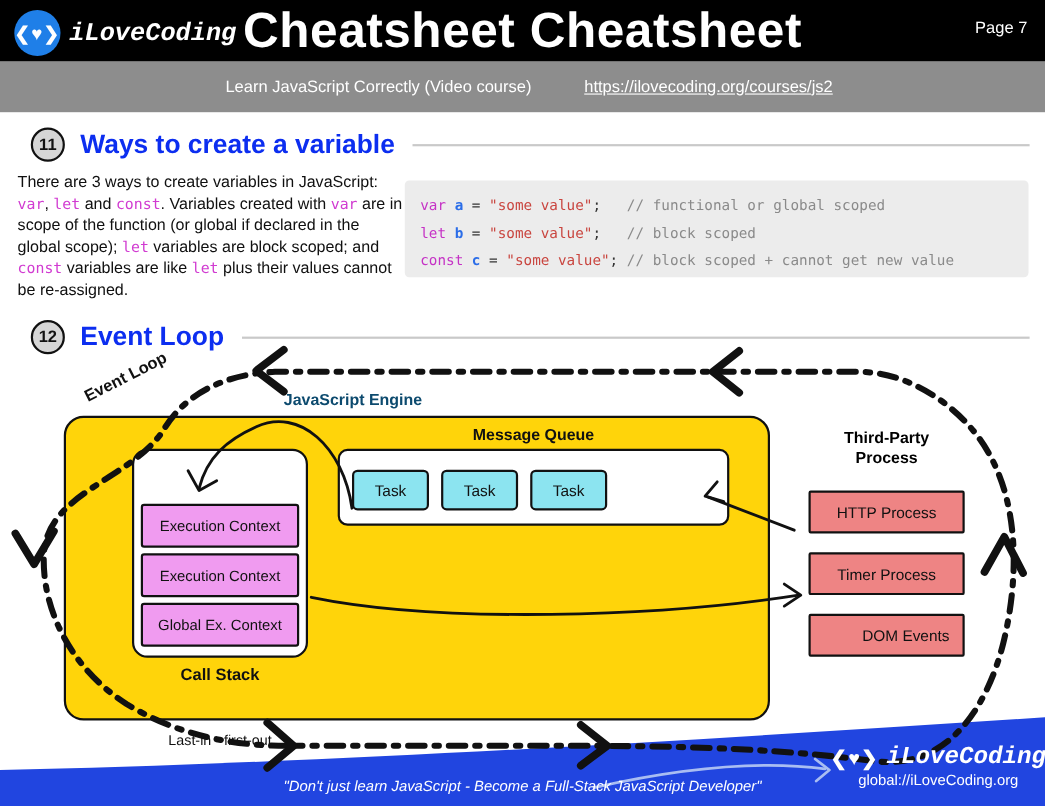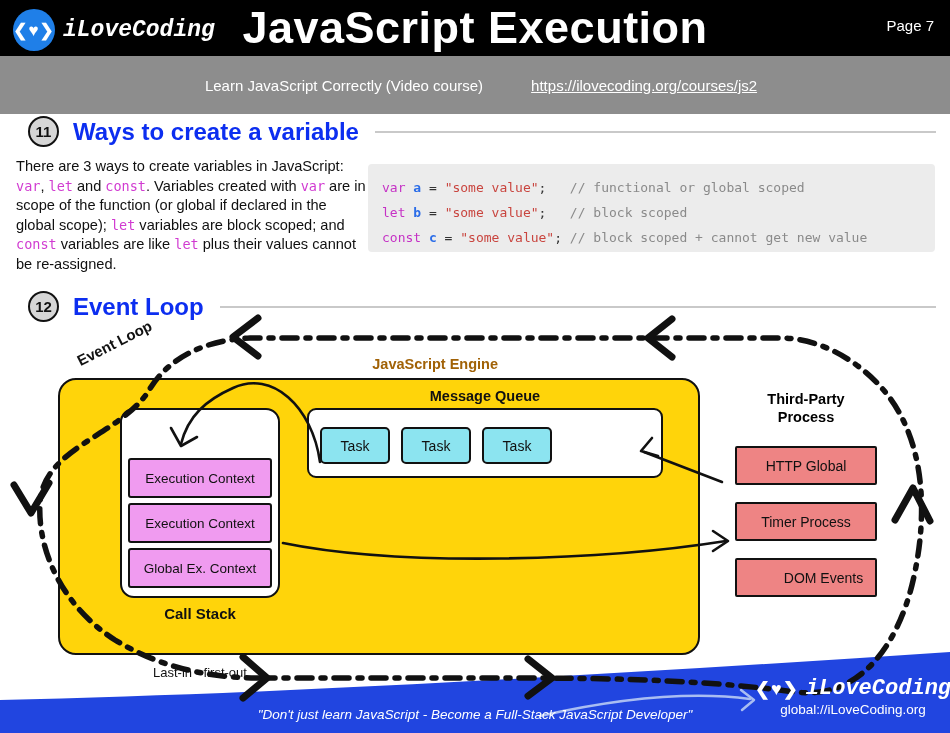--- a/index.html
+++ b/index.html
@@ -12,21 +12,21 @@
   #header-bar { position:absolute; left:0; top:0; width:950px; height:56px; background:#000000; overflow:hidden; }
   #logo-wrap { position:absolute; left:13px; top:9px; display:flex; align-items:center; gap:8px; }
   #logo-circle { width:42px; height:42px; border-radius:50%; background:#1f7fe8; color:#fff;
     display:flex; align-items:center; justify-content:center; font-size:17px; font-weight:bold; letter-spacing:1px; }
   .script-logo { font-family:Liberation Mono, monospace; font-style:italic; font-weight:bold; color:#fff; }
   #logo-text { font-size:23px; }
   #page-title { position:absolute; left:0; right:0; top:2px; text-align:center; color:#fff;
     font-size:45px; font-weight:bold; letter-spacing:0.5px; }
   #page-num { position:absolute; right:16px; top:17px; color:#fff; font-size:15px; }
   
-  #sub-bar { position:absolute; left:0; top:56px; width:950px; height:58px; background:#8d8d8d;
+  #sub-bar { position:absolute; left:0; top:56px; width:950px; height:46px; background:#8d8d8d;
     display:flex; align-items:center; justify-content:center; gap:48px; color:#fff; font-size:15px;padding-left:12px; }
   #course-link { color:#fff; text-decoration:underline; cursor:pointer; }
   
   .section-head { position:absolute; display:flex; align-items:center; width:920px; left:16px; }
   .num-circle { width:31px; height:31px; border-radius:50%; background:#d6d6d6; border:2.5px solid #111;
     display:flex; align-items:center; justify-content:center; font-size:15px; font-weight:bold; color:#111; flex:0 0 auto;margin-left:12px; }
   .head-title { color:#0c2ef0; font-size:24px; font-weight:bold; margin-left:14px; white-space:nowrap; }
   .head-rule { flex:1; height:2px; background:#c9c9c9; margin-left:16px; }
   #sec11-head { top:116px; }
   #sec12-head { top:291px; }
@@ -34,22 +34,22 @@
   #var-paragraph { position:absolute; left:16px; top:157px; width:350px; font-size:14.6px; line-height:19.5px; color:#101010; }
   .inline-code { font-family:"DejaVu Sans Mono", monospace; color:#d13bd1; font-size:13.5px; }
   #code-block { position:absolute; left:368px; top:164px; width:567px; height:88px; background:#ececec;
     border-radius:4px; padding:11px 14px; font-family:"DejaVu Sans Mono", monospace; font-size:13px; }
   .code-line { line-height:25px; white-space:pre; }
   .tok-kw { color:#c532c5; } .tok-vr { color:#2b6de8; font-weight:bold; } .tok-op { color:#333; }
   .tok-st { color:#c9453f; } .tok-pl { color:#333; } .tok-cm { color:#8a8a8a; }
   
   #loop-label { position:absolute; left:72px; top:328px; width:110px; transform:rotate(-27deg);
     font-size:15px; font-weight:bold; color:#111; }
-  #engine-label { position:absolute; left:258px; top:356px; width:240px; text-align:right;
-    font-size:14.5px; font-weight:bold; color:#a16207; }
+  #engine-label { position:absolute; left:258px; top:356px; width:240px; text-align:left;
+    font-size:14.5px; font-weight:bold; color:#0c4a6e; }
   #engine-box { position:absolute; left:58px; top:378px; width:642px; height:277px; background:#ffd40a;
     border:2.5px solid #111; border-radius:18px; }
   #mq-label { position:absolute; left:307px; top:388px; width:356px; text-align:center;
     font-size:14.5px; font-weight:bold; color:#111; }
   #mq-box { position:absolute; left:307px; top:408px; width:356px; height:70px; background:#fff;
     border:2.5px solid #111; border-radius:9px; }
   .task-box { position:absolute; top:427px; width:70px; height:37px; background:#8ce4f0;
     border:2.5px solid #111; border-radius:5px; display:flex; align-items:center; justify-content:center;
     font-size:14px; color:#111; }
   #task-0 { left:320px; } #task-1 { left:401px; } #task-2 { left:482px; }
@@ -96,21 +96,21 @@
 
   <div id="diagram-html">
 
     <div id="header-bar">
       <div id="logo-wrap">
         <div id="logo-circle">
           <span>❮♥❯</span>
         </div>
         <span id="logo-text" class="script-logo">iLoveCoding</span>
       </div>
-      <div id="page-title">JavaScript Execution</div>
+      <div id="page-title">Cheatsheet Cheatsheet</div>
       <div id="page-num">Page 7</div>
     </div>
 
     <div id="sub-bar">
       <span>Learn JavaScript Correctly (Video course)</span>
       <span id="course-link">https://ilovecoding.org/courses/js2</span>
     </div>
 
     <div id="sec11-head" class="section-head">
       <div class="num-circle">11</div>
@@ -147,21 +147,21 @@
     <div id="ctx-0" class="ctx-box">Execution Context</div>
     <div id="ctx-1" class="ctx-box">Execution Context</div>
     <div id="ctx-2" class="ctx-box">Global Ex. Context</div>
     <div id="stack-title">Call Stack</div>
     <div id="stack-subtitle">Last-in - first-out</div>
 
     <div id="tp-label">
       <div>Third-Party</div>
       <div>Process</div>
     </div>
-    <div id="tp-0" class="tp-box">HTTP Global</div>
+    <div id="tp-0" class="tp-box">HTTP Process</div>
     <div id="tp-1" class="tp-box">Timer Process</div>
     <div id="tp-2" class="tp-box">DOM Events</div>
   </div>
 
   <svg id="arrow-layer" viewBox="0 0 950 733">
 
     <path d="M 260 678
              L 520 678
              C 640 678, 720 682, 795 692
              C 858 700, 896 648, 912 585

